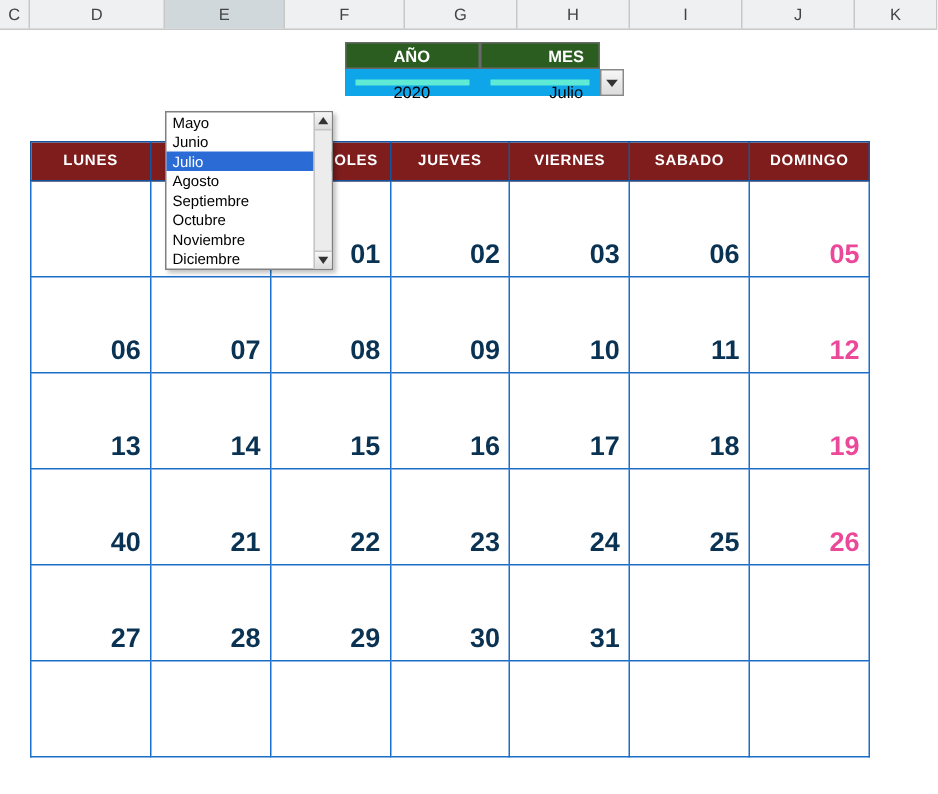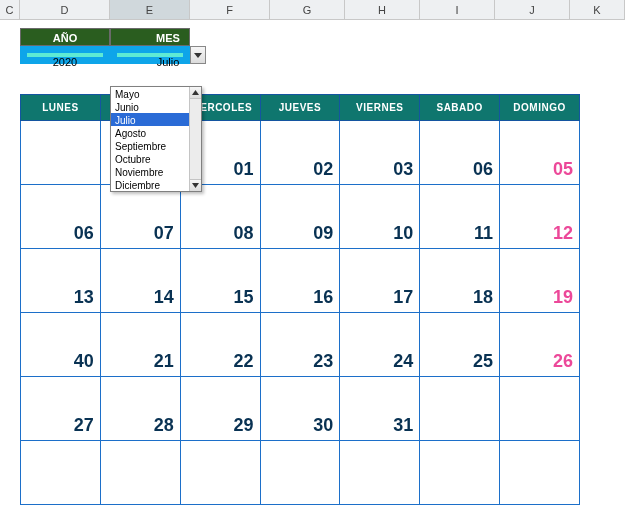--- a/index.html
+++ b/index.html
@@ -43,20 +43,21 @@
 
   .sheet {
     position: relative;
     padding-left: 20px;
   }
 
   
   .ym {
     display: flex;
     margin-top: 8px;
+    justify-content: center;
   }
   .ym .hdr {
     background: #2a5d1f;
     color: #fff;
     font-weight: bold;
     text-align: center;
     height: 18px;
     line-height: 18px;
     border: 1px solid #6a6a6a;
   }
@@ -81,22 +82,22 @@
     align-items: center;
     justify-content: center;
     margin-top: 18px;
   }
   .dd-btn svg { width: 8px; height: 5px; }
 
   
   .dd-list {
     position: absolute;
     left: 110px;
-    top: 58px;
-    width: 92px;
+    top: 46px;
+    width: 112px;
     background: #fff;
     border: 1px solid #808080;
     z-index: 50;
     box-shadow: 2px 2px 3px rgba(0,0,0,0.25);
     font-size: 10px;
   }
   .dd-list .item {
     padding: 1px 4px;
     height: 13px;
     line-height: 13px;
@@ -135,21 +136,21 @@
   .dd-scroll svg { width: 7px; height: 5px; }
 
   
   .cal {
     margin-top: 30px;
     width: 560px;
     border-collapse: collapse;
     table-layout: fixed;
   }
   .cal th {
-    background: #0f766e;
+    background: #7f1d1d;
     color: #fff;
     font-size: 10px;
     font-weight: bold;
     letter-spacing: 0.5px;
     height: 26px;
     border: 1px solid #1455a0;
     text-align: center;
   }
   .cal td {
     border: 1px solid #1c6fc9;

